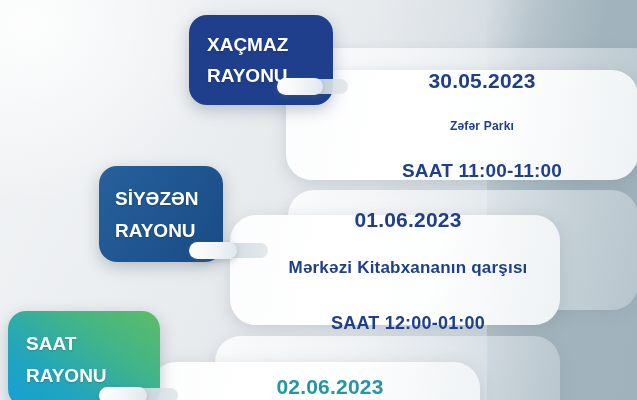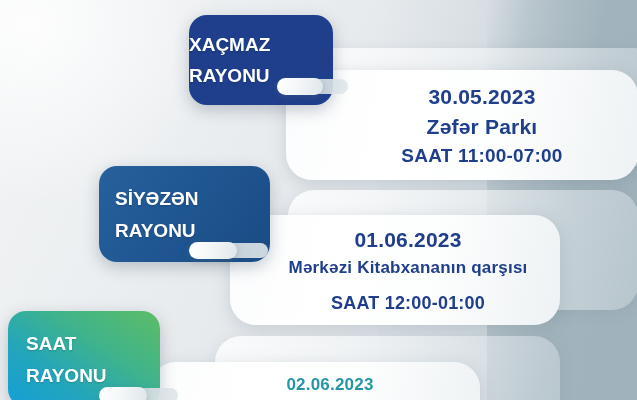--- a/index.html
+++ b/index.html
@@ -34,20 +34,21 @@
     box-shadow:0 3px 14px rgba(120,135,145,.18);
   }
 
   
   .card{
     position:absolute;border-radius:26px;
     background:linear-gradient(100deg,#fbfcfd 0%,#ffffff 30%,#fdfefe 60%,#eef2f4 100%);
     box-shadow:0 4px 16px rgba(110,126,138,.25);
     display:flex;flex-direction:column;align-items:center;justify-content:center;
     text-align:center;
+    gap:20px;
   }
   .card .line{
     font-weight:bold;letter-spacing:.2px;white-space:nowrap;line-height:1.0;
   }
   .navy .line{color:#1f3f8c;}
   .teal .line{color:#2596a8;}
 
   
   .tag{
     position:absolute;border-radius:18px;
@@ -76,54 +77,54 @@
 <div id="stage">
 
   <div class="slab-soft"></div>
   <div class="right-slab"></div>
   <div class="corner-glow"></div>
 
   <div class="ghost" style="left:300px;top:48px;width:360px;height:118px;"></div>
 
   <div class="card navy" style="left:286px;top:70px;width:352px;height:110px;padding-left:40px;box-sizing:border-box;">
     <div class="line" style="font-size:21px;margin-bottom:9px;">30.05.2023</div>
-    <div class="line" style="font-size:21px;margin-bottom:9px;">Zəfər Parkı</div>
-    <div class="line" style="font-size:19px;">SAAT 11:00-07:00</div>
+    <div class="line" style="font-size:12px;margin-bottom:9px;">Zəfər Parkı</div>
+    <div class="line" style="font-size:19px;">SAAT 11:00-11:00</div>
   </div>
 
-  <div class="tag" style="left:189px;top:15px;width:144px;height:90px;box-sizing:border-box;
+  <div class="tag" style="left:189px;top:15px;width:144px;height:90px;padding-left:18px;box-sizing:border-box;
               background:linear-gradient(125deg,#26409b 0%,#1f3a8f 45%,#1b3versa 100%);
               background-color:#1f3f8c;">
     <div class="tline" style="font-size:19px;margin-bottom:12px;">XAÇMAZ</div>
     <div class="tline" style="font-size:19px;">RAYONU</div>
   </div>
   <div class="notch-dark" style="left:296px;top:79px;width:52px;height:15px;"></div>
   <div class="notch" style="left:277px;top:78px;width:46px;height:17px;"></div>
 
   <div class="ghost" style="left:288px;top:190px;width:350px;height:120px;"></div>
 
   <div class="card navy" style="left:230px;top:215px;width:330px;height:110px;padding-left:26px;box-sizing:border-box;">
     <div class="line" style="font-size:21px;margin-bottom:9px;">01.06.2023</div>
     <div class="line" style="font-size:17px;margin-bottom:18px;">Mərkəzi Kitabxananın qarşısı</div>
     <div class="line" style="font-size:18px;">SAAT 12:00-01:00</div>
   </div>
 
-  <div class="tag" style="left:99px;top:166px;width:171px;height:96px;padding-left:16px;box-sizing:border-box;
+  <div class="tag" style="left:99px;top:166px;width:124px;height:96px;padding-left:16px;box-sizing:border-box;
               background:linear-gradient(125deg,#27609c 0%,#1f5691 50%,#1a4b84 100%);">
     <div class="tline" style="font-size:19px;margin-bottom:13px;">SİYƏZƏN</div>
     <div class="tline" style="font-size:19px;">RAYONU</div>
   </div>
   <div class="notch-dark" style="left:214px;top:243px;width:54px;height:15px;"></div>
   <div class="notch" style="left:189px;top:242px;width:48px;height:17px;"></div>
 
   <div class="ghost" style="left:215px;top:336px;width:345px;height:120px;"></div>
 
   <div class="card teal" style="left:150px;top:362px;width:330px;height:110px;padding-left:30px;box-sizing:border-box;
               justify-content:flex-start;padding-top:14px;">
-    <div class="line" style="font-size:17px;margin-bottom:9px;">02.06.2023</div>
+    <div class="line" style="font-size:21px;margin-bottom:9px;">02.06.2023</div>
     <div class="line" style="font-size:17px;margin-bottom:9px;"></div>
     <div class="line" style="font-size:18px;"></div>
   </div>
 
   <div class="tag" style="left:8px;top:311px;width:152px;height:96px;padding-left:18px;box-sizing:border-box;
               background:linear-gradient(215deg,#5cbd66 0%,#3fb38c 38%,#22a5bd 70%,#159fd6 100%);">
     <div class="tline" style="font-size:19px;margin-bottom:13px;">SAAT</div>
     <div class="tline" style="font-size:19px;">RAYONU</div>
   </div>
   <div class="notch-dark" style="left:124px;top:388px;width:54px;height:15px;"></div>

